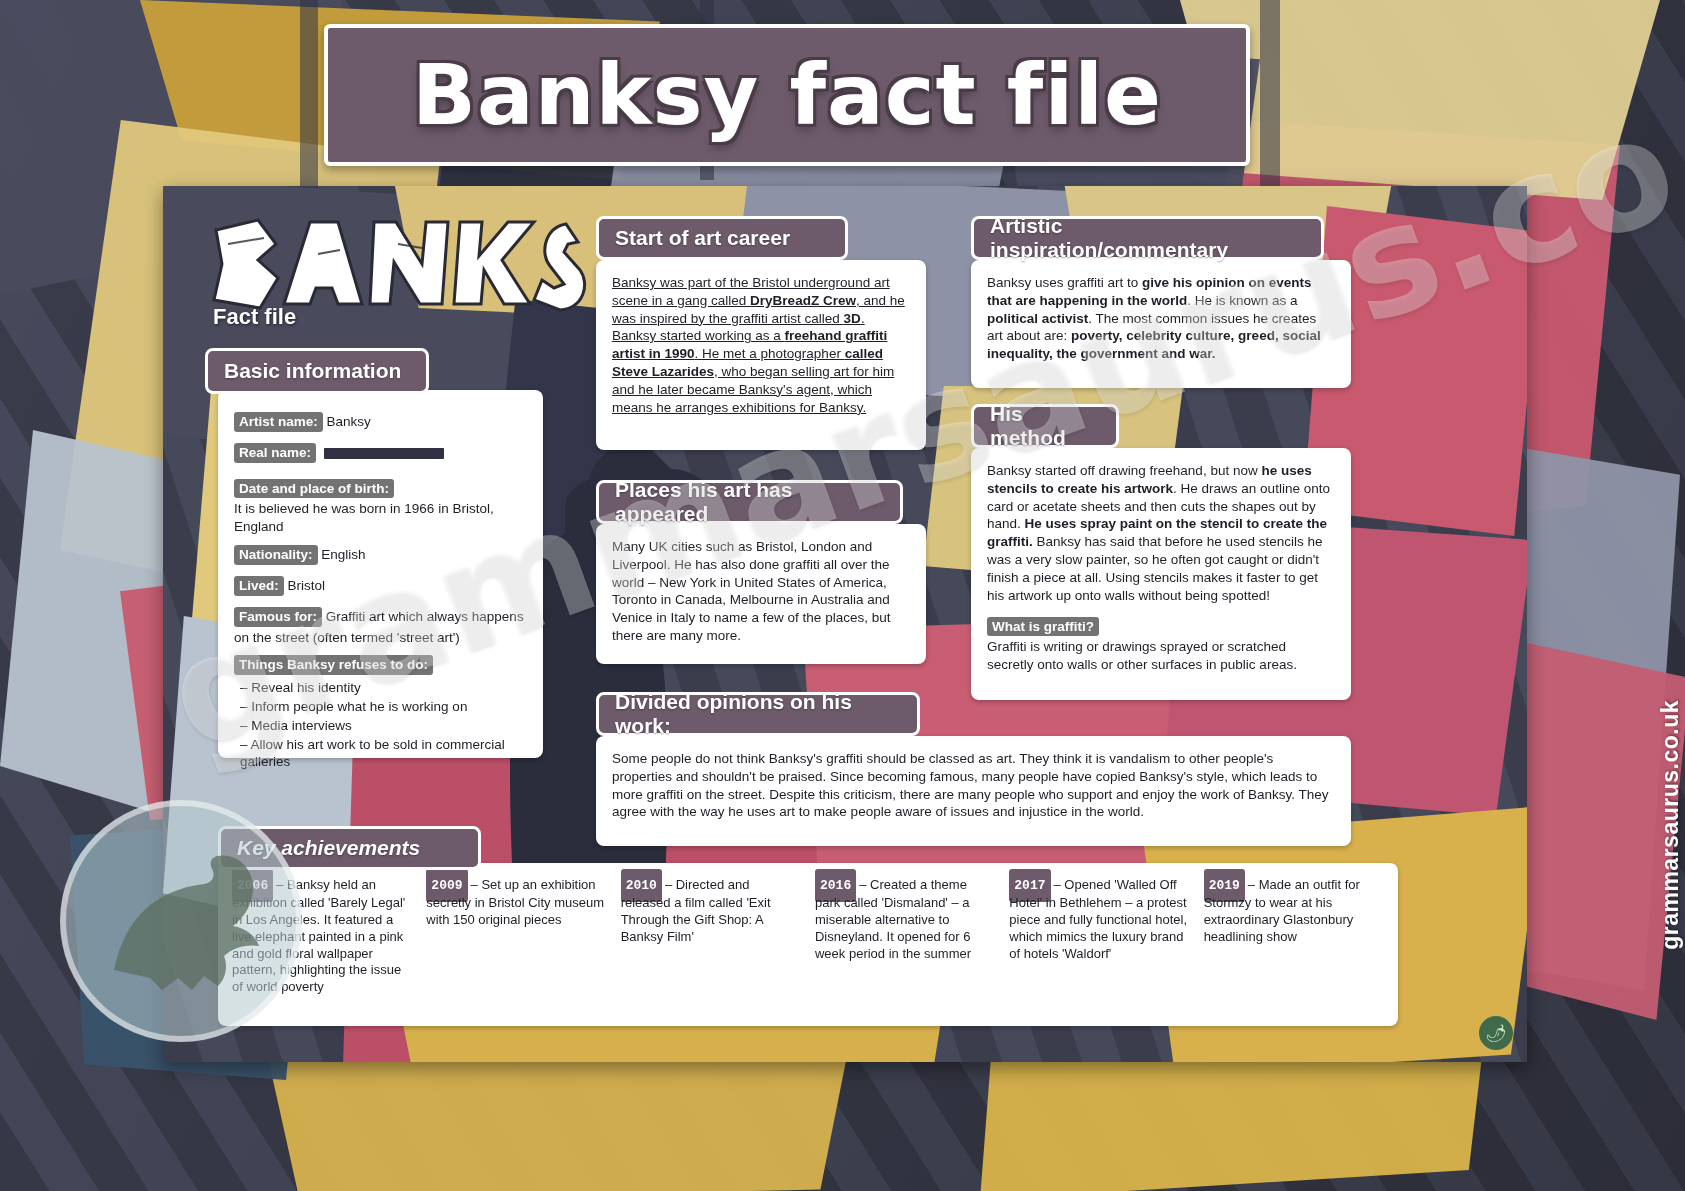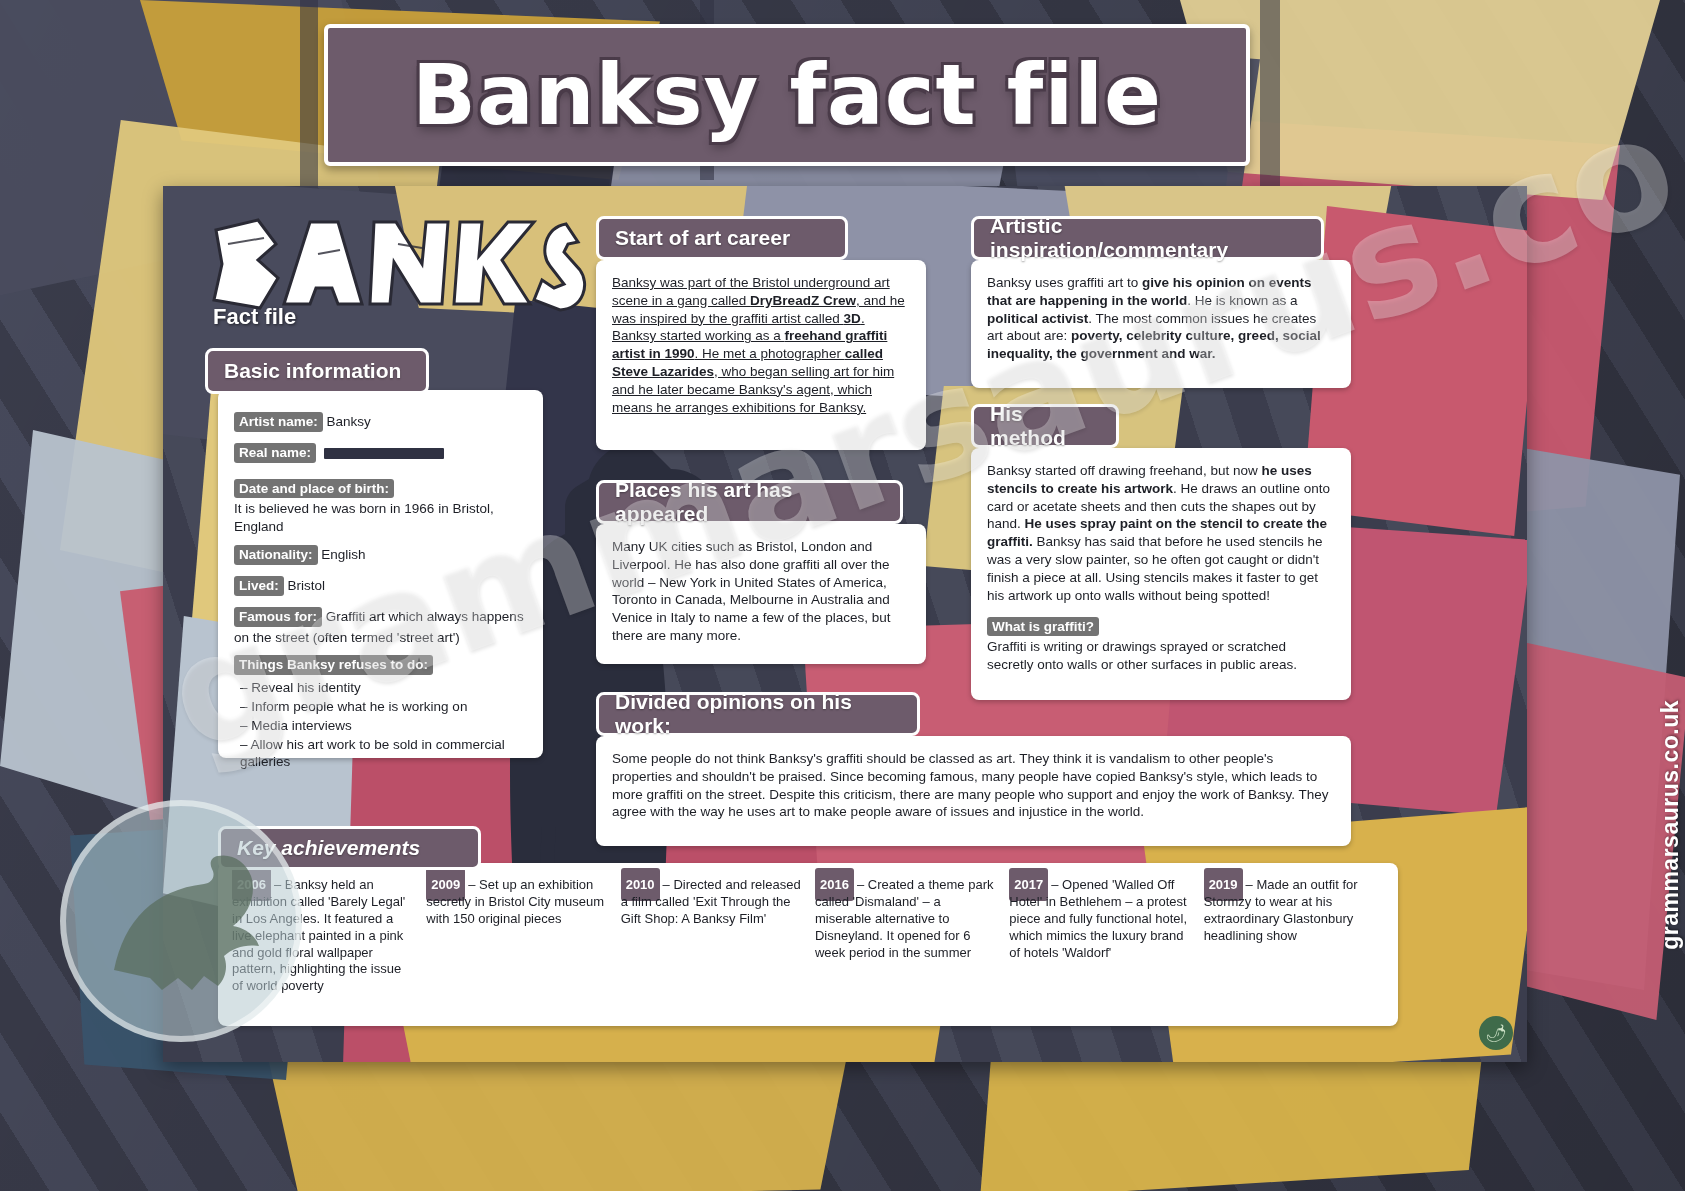--- a/index.html
+++ b/index.html
@@ -219,20 +219,21 @@
     line-height: 1.3;
     color: #1d1f26;
   }
   .year {
     background: #6d5b6b;
     color: #fff;
     font-weight: bold;
     padding: 9px 5px;
     border-radius: 3px;
     margin-right: 3px;
+    font-family: Liberation Mono, monospace;
   }
 
   
   #wm {
     position: absolute;
     left: 120px;
     top: 300px;
     font-size: 150px;
     font-weight: bold;
     color: rgba(255,255,255,.30);

